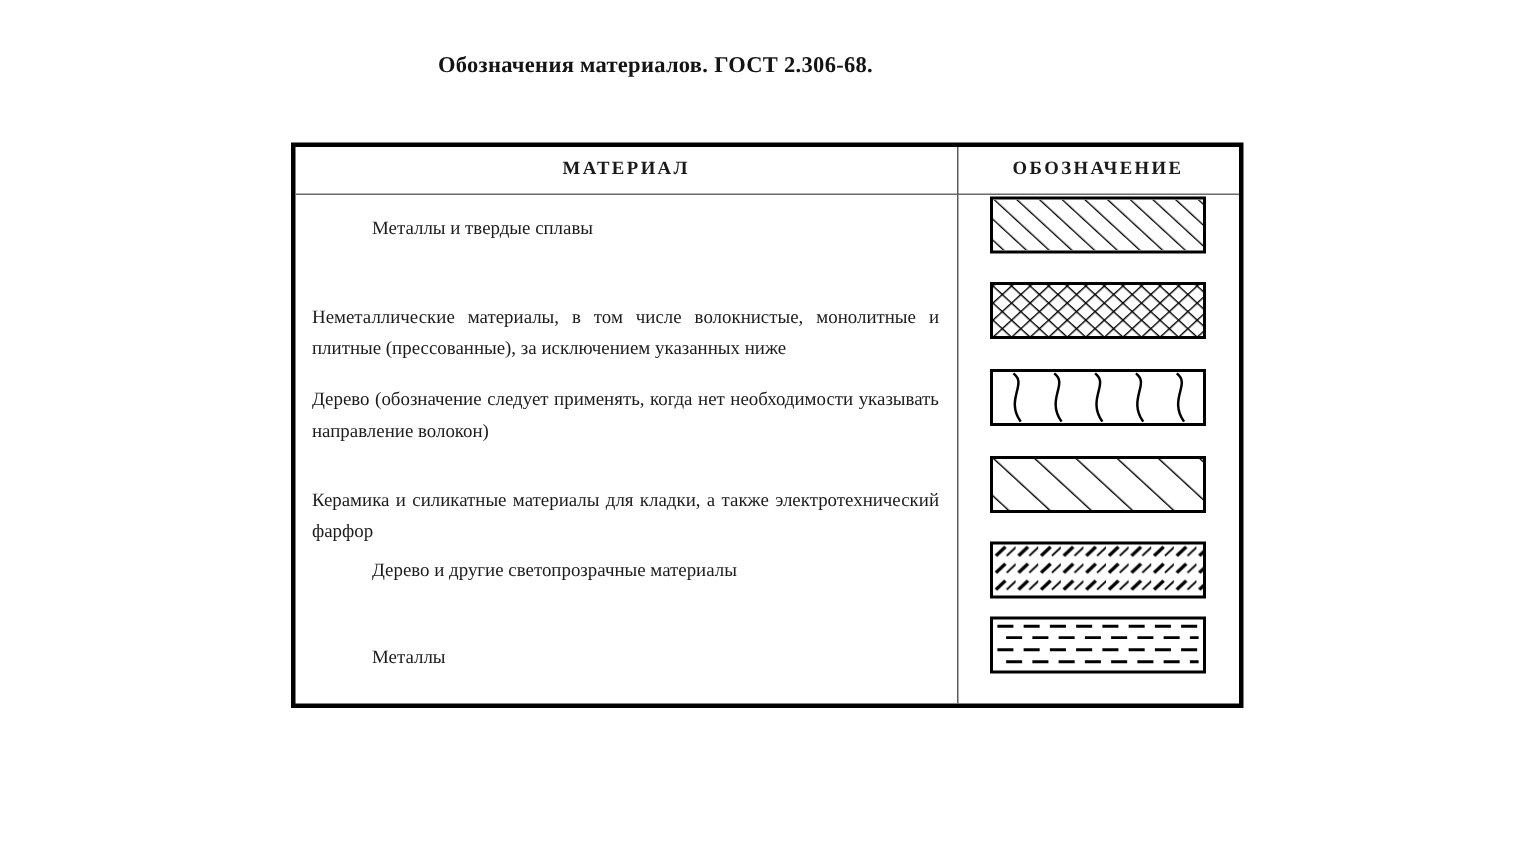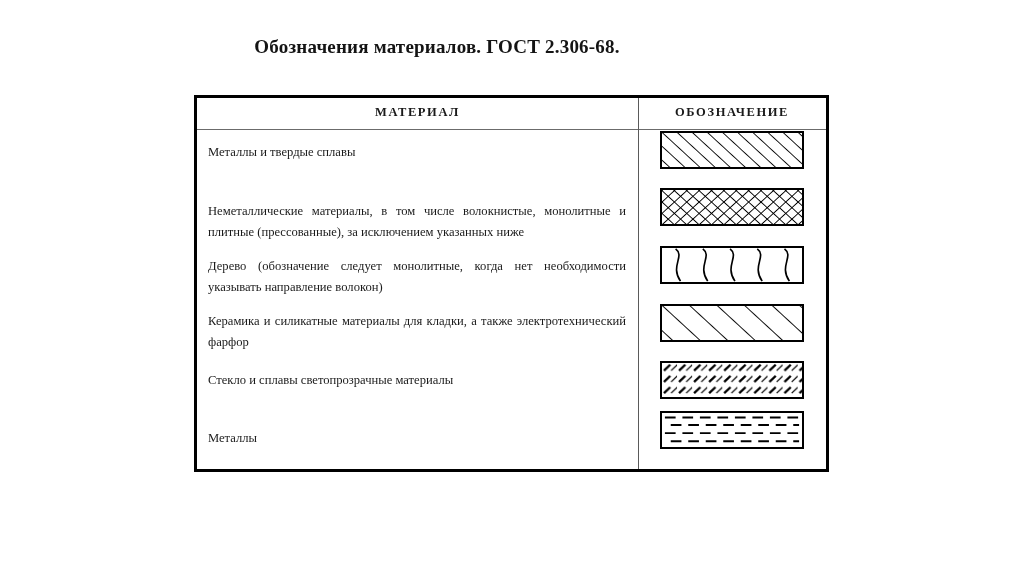--- a/index.html
+++ b/index.html
@@ -16,21 +16,21 @@
     overflow: hidden;
   }
 
   
   .page-title {
     position: absolute;
     left: 0;
     top: 36px;
     width: 100%;
     text-align: center;
-    font-size: 19px;
+    font-size: 15px;
     font-weight: 700;
     letter-spacing: 0.2px;
     color: #141414;
     white-space: nowrap;
   }
   .title-shift {
     display: inline-block;
     transform: translateX(-75px);
   }
 
@@ -92,21 +92,21 @@
   .row-text {
     position: absolute;
     left: 11px;
     width: 418px;
     font-size: 12.6px;
     line-height: 20.5px;
     color: #1b1b1b;
     text-align: justify;
     text-justify: inter-word;
   }
-  .row-text.nojust { text-align: left; }
+  .row-text.nojust { text-align: left; margin-left: 40px; }
 
   
   .swatch {
     position: absolute;
     left: 463px;
     width: 144px;
     height: 38px;
     box-sizing: border-box;
     border: 2.5px solid #000000;
     background: #ffffff;
@@ -153,50 +153,50 @@
               <line x1="0" y1="0" x2="0" y2="9" stroke="#000" stroke-width="2"></line>
               <line x1="0" y1="0" x2="9" y2="0" stroke="#000" stroke-width="2"></line>
             </pattern>
           </defs>
           <rect x="0" y="0" width="144" height="38" fill="url(#pCross45)"></rect>
         </svg>
       </div>
     </div>
 
     <div class="row">
-      <div class="row-text" style="top:158px;">Дерево (обозначение следует монолитные, когда нет необходимости указывать направление волокон)</div>
+      <div class="row-text" style="top:158px;">Дерево (обозначение следует применять, когда нет необходимости указывать направление волокон)</div>
       <div class="swatch" style="top:148px;">
         <svg viewBox="0 0 144 38" preserveAspectRatio="none" aria-hidden="true">
           <g fill="none" stroke="#000" stroke-width="1.7">
             <path d="M14 1 C 24 9, 8 20, 19 37"></path>
             <path d="M42 1 C 52 9, 36 20, 47 37"></path>
             <path d="M70 1 C 80 9, 64 20, 75 37"></path>
             <path d="M98 1 C 108 9, 92 20, 103 37"></path>
             <path d="M126 1 C 136 9, 120 20, 131 37"></path>
           </g>
         </svg>
       </div>
     </div>
 
     <div class="row">
-      <div class="row-text" style="top:213px;">Керамика и силикатные материалы для кладки, а также электротехнический фарфор</div>
+      <div class="row-text" style="top:225px;">Керамика и силикатные материалы для кладки, а также электротехнический фарфор</div>
       <div class="swatch" style="top:206px;">
         <svg viewBox="0 0 144 38" preserveAspectRatio="none" aria-hidden="true">
           <defs>
             <pattern id="pHatchWide" width="20" height="20" patternUnits="userSpaceOnUse" patternTransform="rotate(-45)">
               <line x1="0" y1="0" x2="0" y2="20" stroke="#000" stroke-width="2"></line>
             </pattern>
           </defs>
           <rect x="0" y="0" width="144" height="38" fill="url(#pHatchWide)"></rect>
         </svg>
       </div>
     </div>
 
     <div class="row">
-      <div class="row-text nojust" style="top:272px;">Стекло и сплавы светопрозрачные материалы</div>
+      <div class="row-text nojust" style="top:272px;">Дерево и другие светопрозрачные материалы</div>
       <div class="swatch" style="top:263px;">
         <svg viewBox="0 0 144 38" preserveAspectRatio="none" aria-hidden="true">
           <defs>
             <pattern id="pGlass" width="15.5" height="12.6" patternUnits="userSpaceOnUse">
               <line x1="2" y1="8.5" x2="8.5" y2="1.8" stroke="#000" stroke-width="2.4" stroke-linecap="butt"></line>
               <line x1="9.4" y1="8.5" x2="15.9" y2="1.8" stroke="#000" stroke-width="1.3" stroke-linecap="butt"></line>
             </pattern>
           </defs>
           <rect x="0" y="0" width="144" height="38" fill="url(#pGlass)"></rect>
         </svg>

